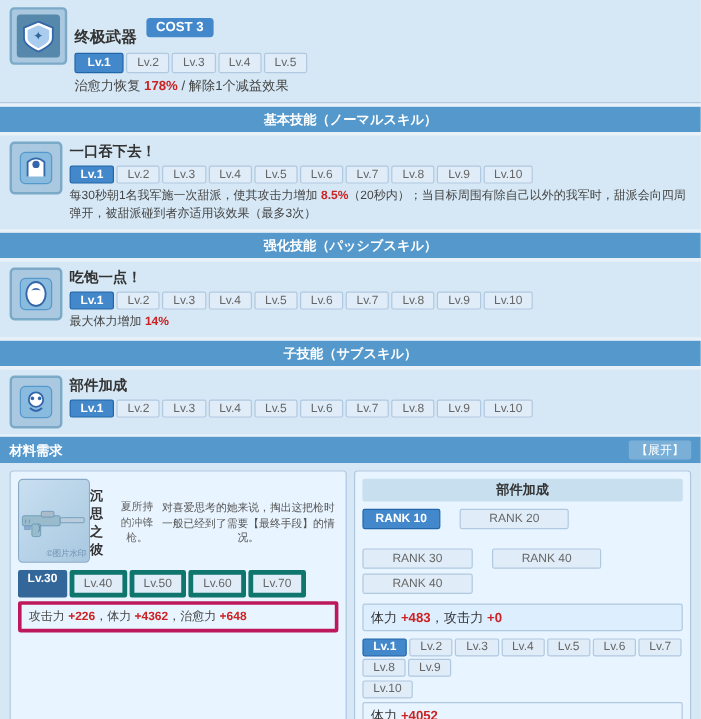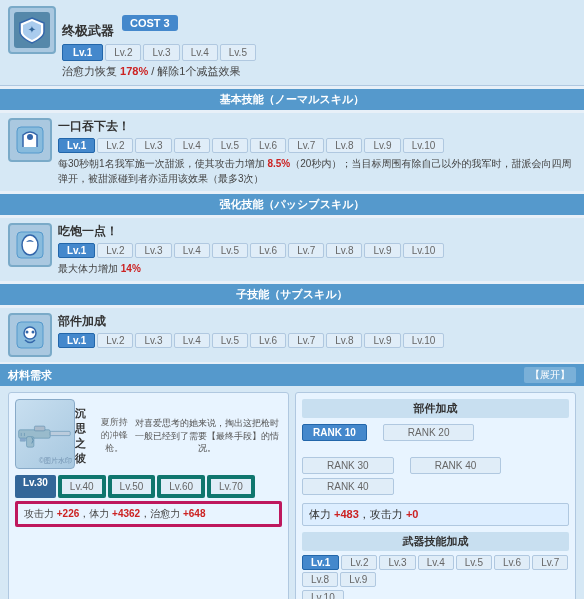--- a/index.html
+++ b/index.html
@@ -543,21 +543,20 @@
         </div>
         <div class="rank-row">
           <span class="rank-btn">RANK 40</span>
         </div>
         <div class="rank-stat">
           体力 <span class="stat-red">+483</span>，攻击力 <span class="stat-red">+0</span>
         </div>
       </div>
 
       <div class="weapon-skill-panel">
-        <div class="ws-panel-title">武器技能加成</div>
         <div class="ws-levels">
           <span class="lv-btn-active">Lv.1</span>
           <span class="lv-btn">Lv.2</span>
           <span class="lv-btn">Lv.3</span>
           <span class="lv-btn">Lv.4</span>
           <span class="lv-btn">Lv.5</span>
           <span class="lv-btn">Lv.6</span>
           <span class="lv-btn">Lv.7</span>
           <span class="lv-btn">Lv.8</span>
           <span class="lv-btn">Lv.9</span>

